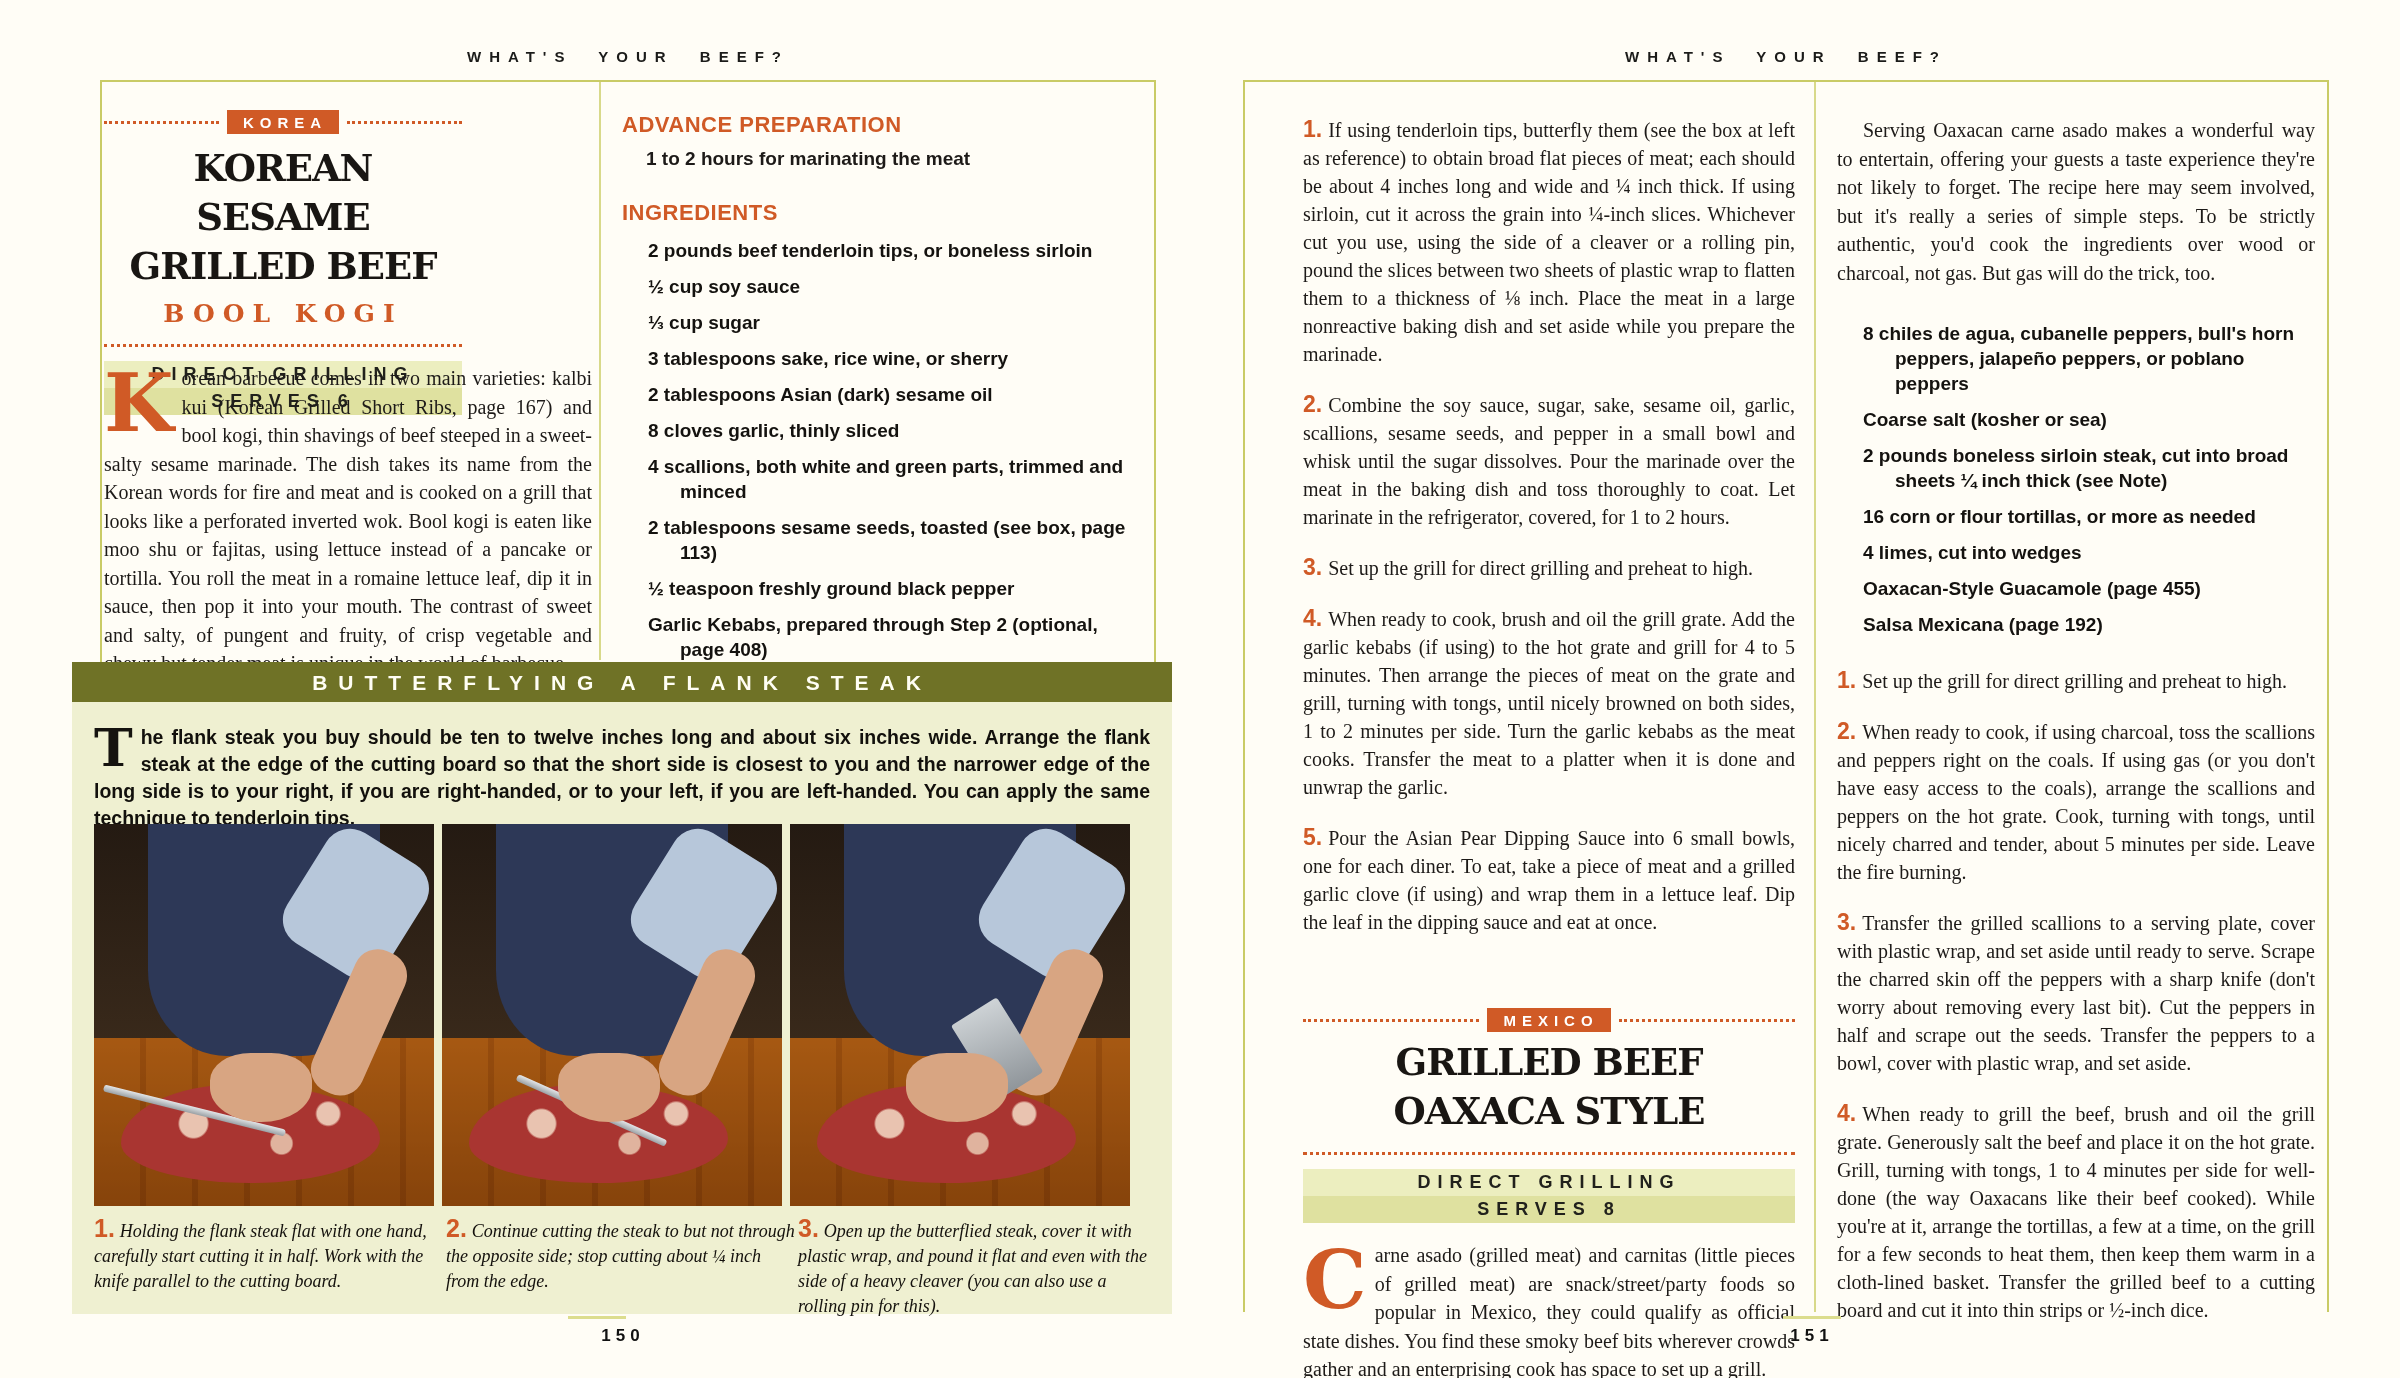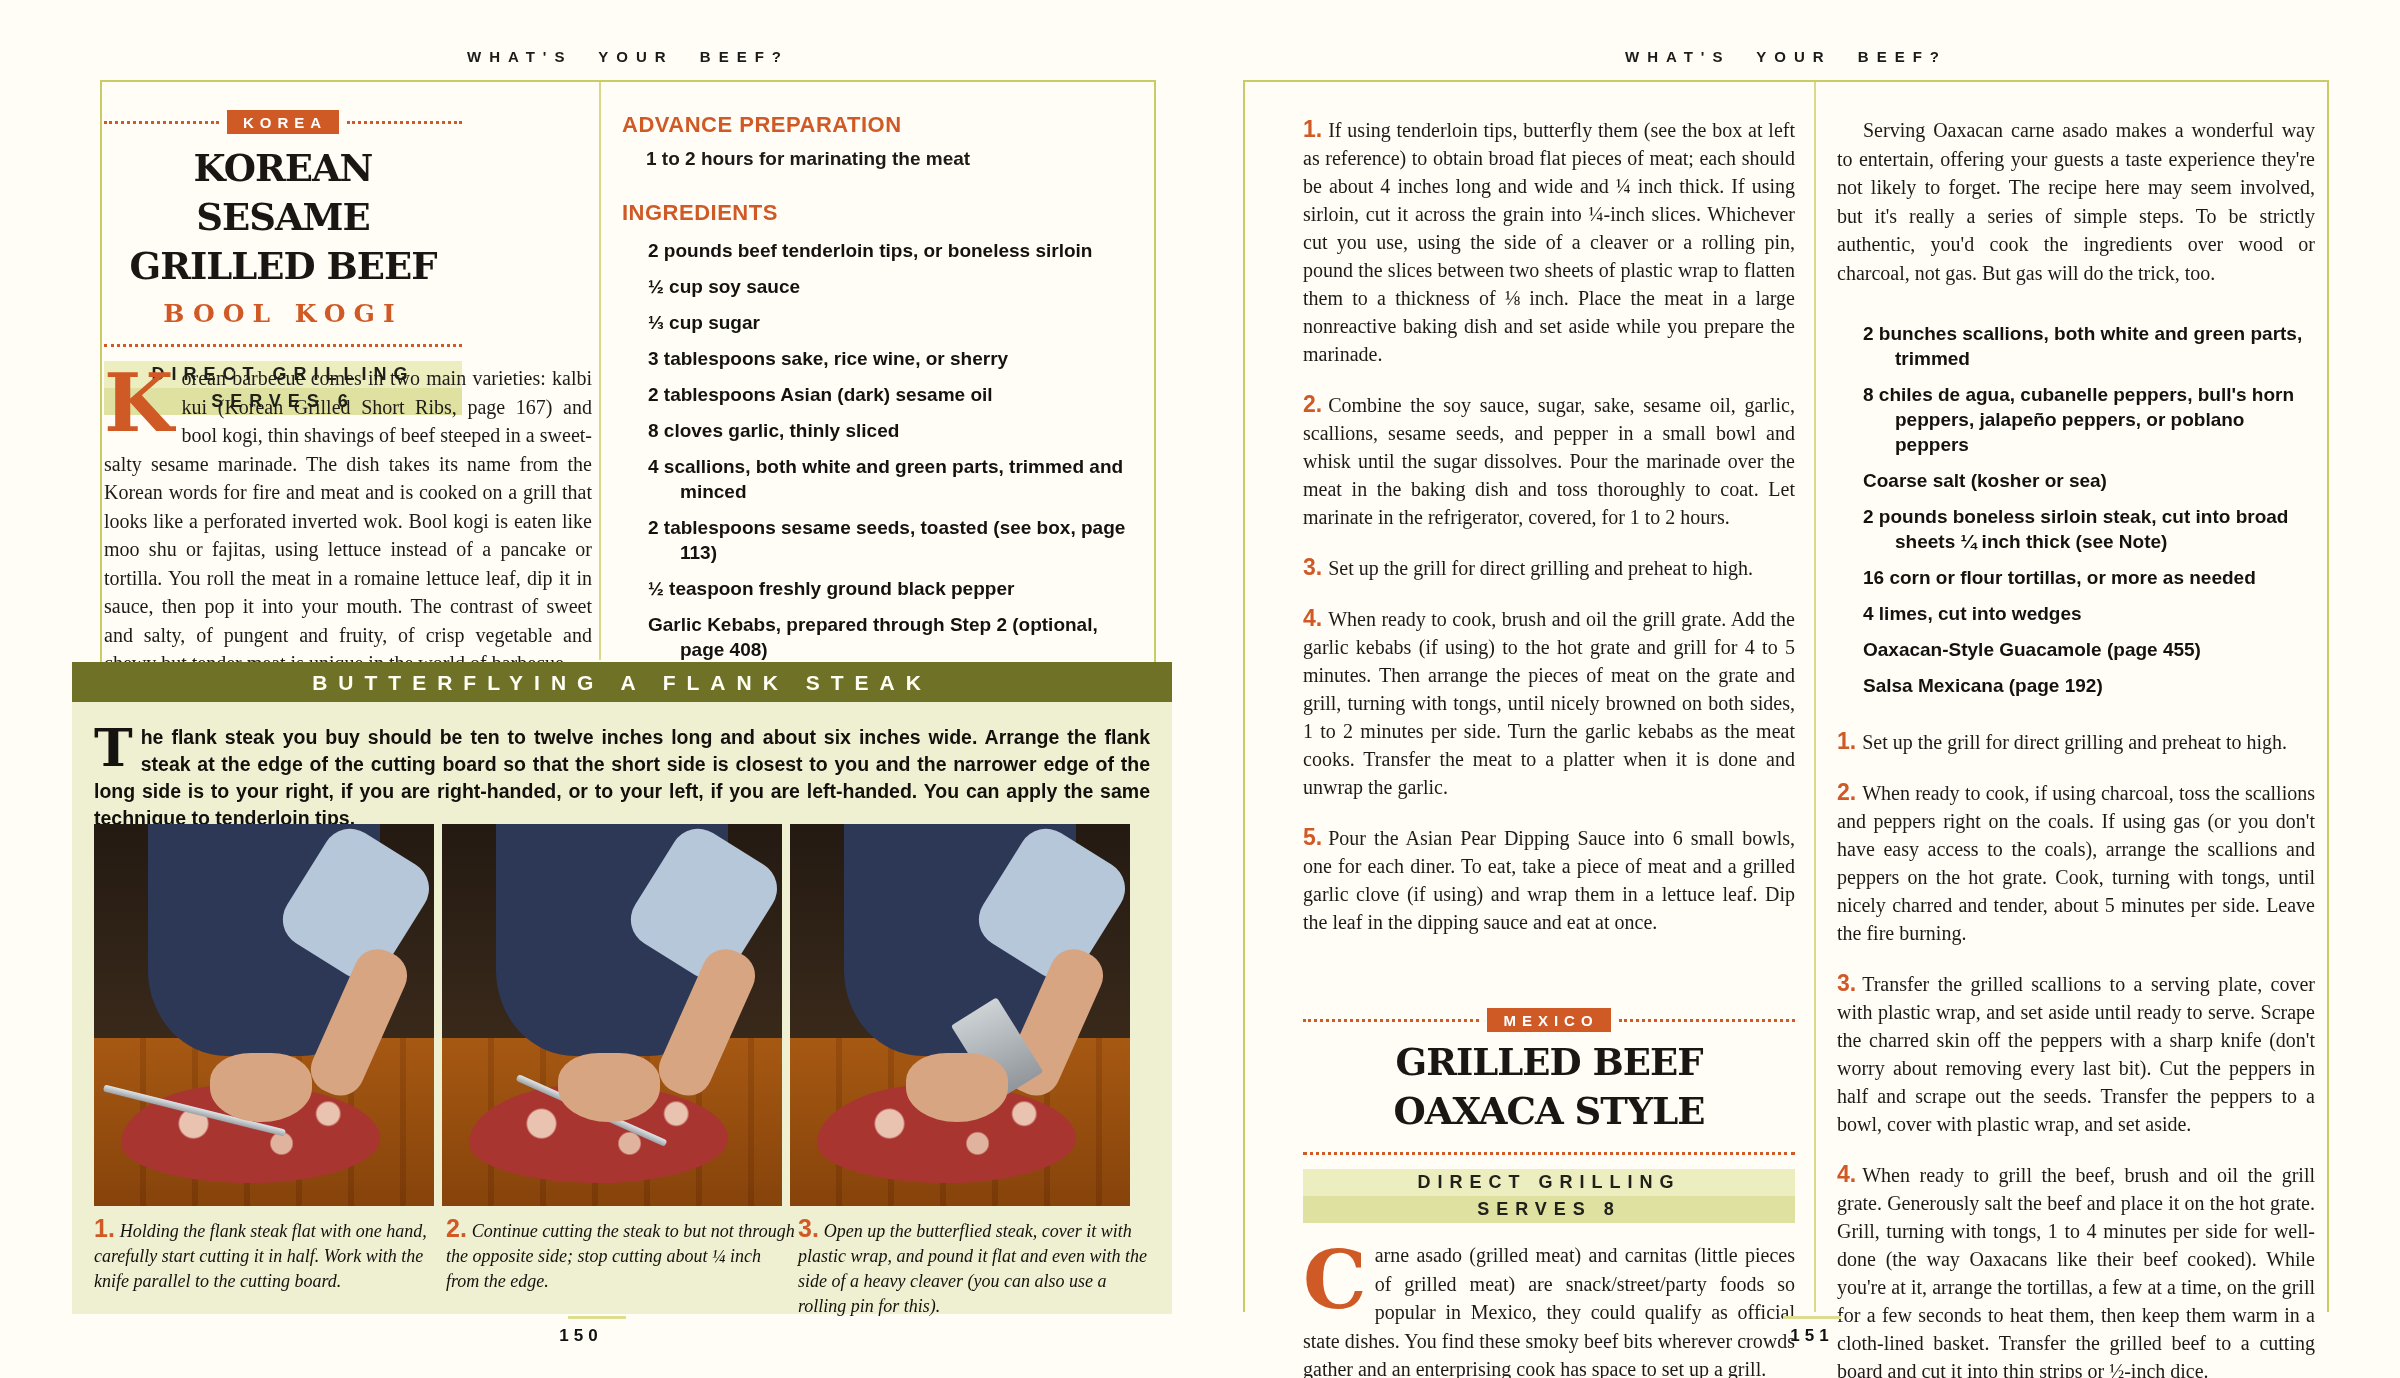--- a/index.html
+++ b/index.html
@@ -89,21 +89,21 @@
   #colR-right{position:absolute;left:592px;top:34px;width:478px;}
   #mex-block{margin-top:72px;}
   #mex-block .recipe-title{margin-top:6px;}
   .mt18{margin-top:18px;}
   .ing-block{margin-top:34px;margin-bottom:30px;}
 
   
   .pn-rule{position:absolute;width:58px;border-top:3px solid #dcdd8e;}
   .pn{position:absolute;width:120px;text-align:center;font:bold 17px "Liberation Sans",sans-serif;letter-spacing:5px;color:#111;}
   #pn-rule-left{left:568px;top:1316px;}
-  #pn-left{left:521px;top:1326px;}
+  #pn-left{left:563px;top:1326px;}
   #pn-rule-right{left:1783px;top:1316px;}
   #pn-right{left:1752px;top:1326px;}
 </style>
 </head>
 <body>
 
 <div class="spread">
 
   <div class="running-head" id="head-left">WHAT'S YOUR BEEF?</div>
   <div class="running-head" id="head-right">WHAT'S YOUR BEEF?</div>
@@ -233,21 +233,20 @@
         </div>
 
       </div>
     </div>
 
     <div id="colR-right">
       <div class="bodytext indent">Serving Oaxacan carne asado makes a wonderful way to entertain, offering your guests a taste experience they're not likely to forget. The recipe here may seem involved, but it's really a series of simple steps. To be strictly authentic, you'd cook the ingredients over wood or charcoal, not gas. But gas will do the trick, too.</div>
 
       <div class="ing-block">
         <ul class="ing">
-          <li>2 bunches scallions, both white and green parts, trimmed</li>
           <li>8 chiles de agua, cubanelle peppers, bull's horn peppers, jalapeño peppers, or poblano peppers</li>
           <li>Coarse salt (kosher or sea)</li>
           <li>2 pounds boneless sirloin steak, cut into broad sheets ¼ inch thick (see Note)</li>
           <li>16 corn or flour tortillas, or more as needed</li>
           <li>4 limes, cut into wedges</li>
           <li>Oaxacan-Style Guacamole (page 455)</li>
           <li>Salsa Mexicana (page 192)</li>
         </ul>
       </div>
 

